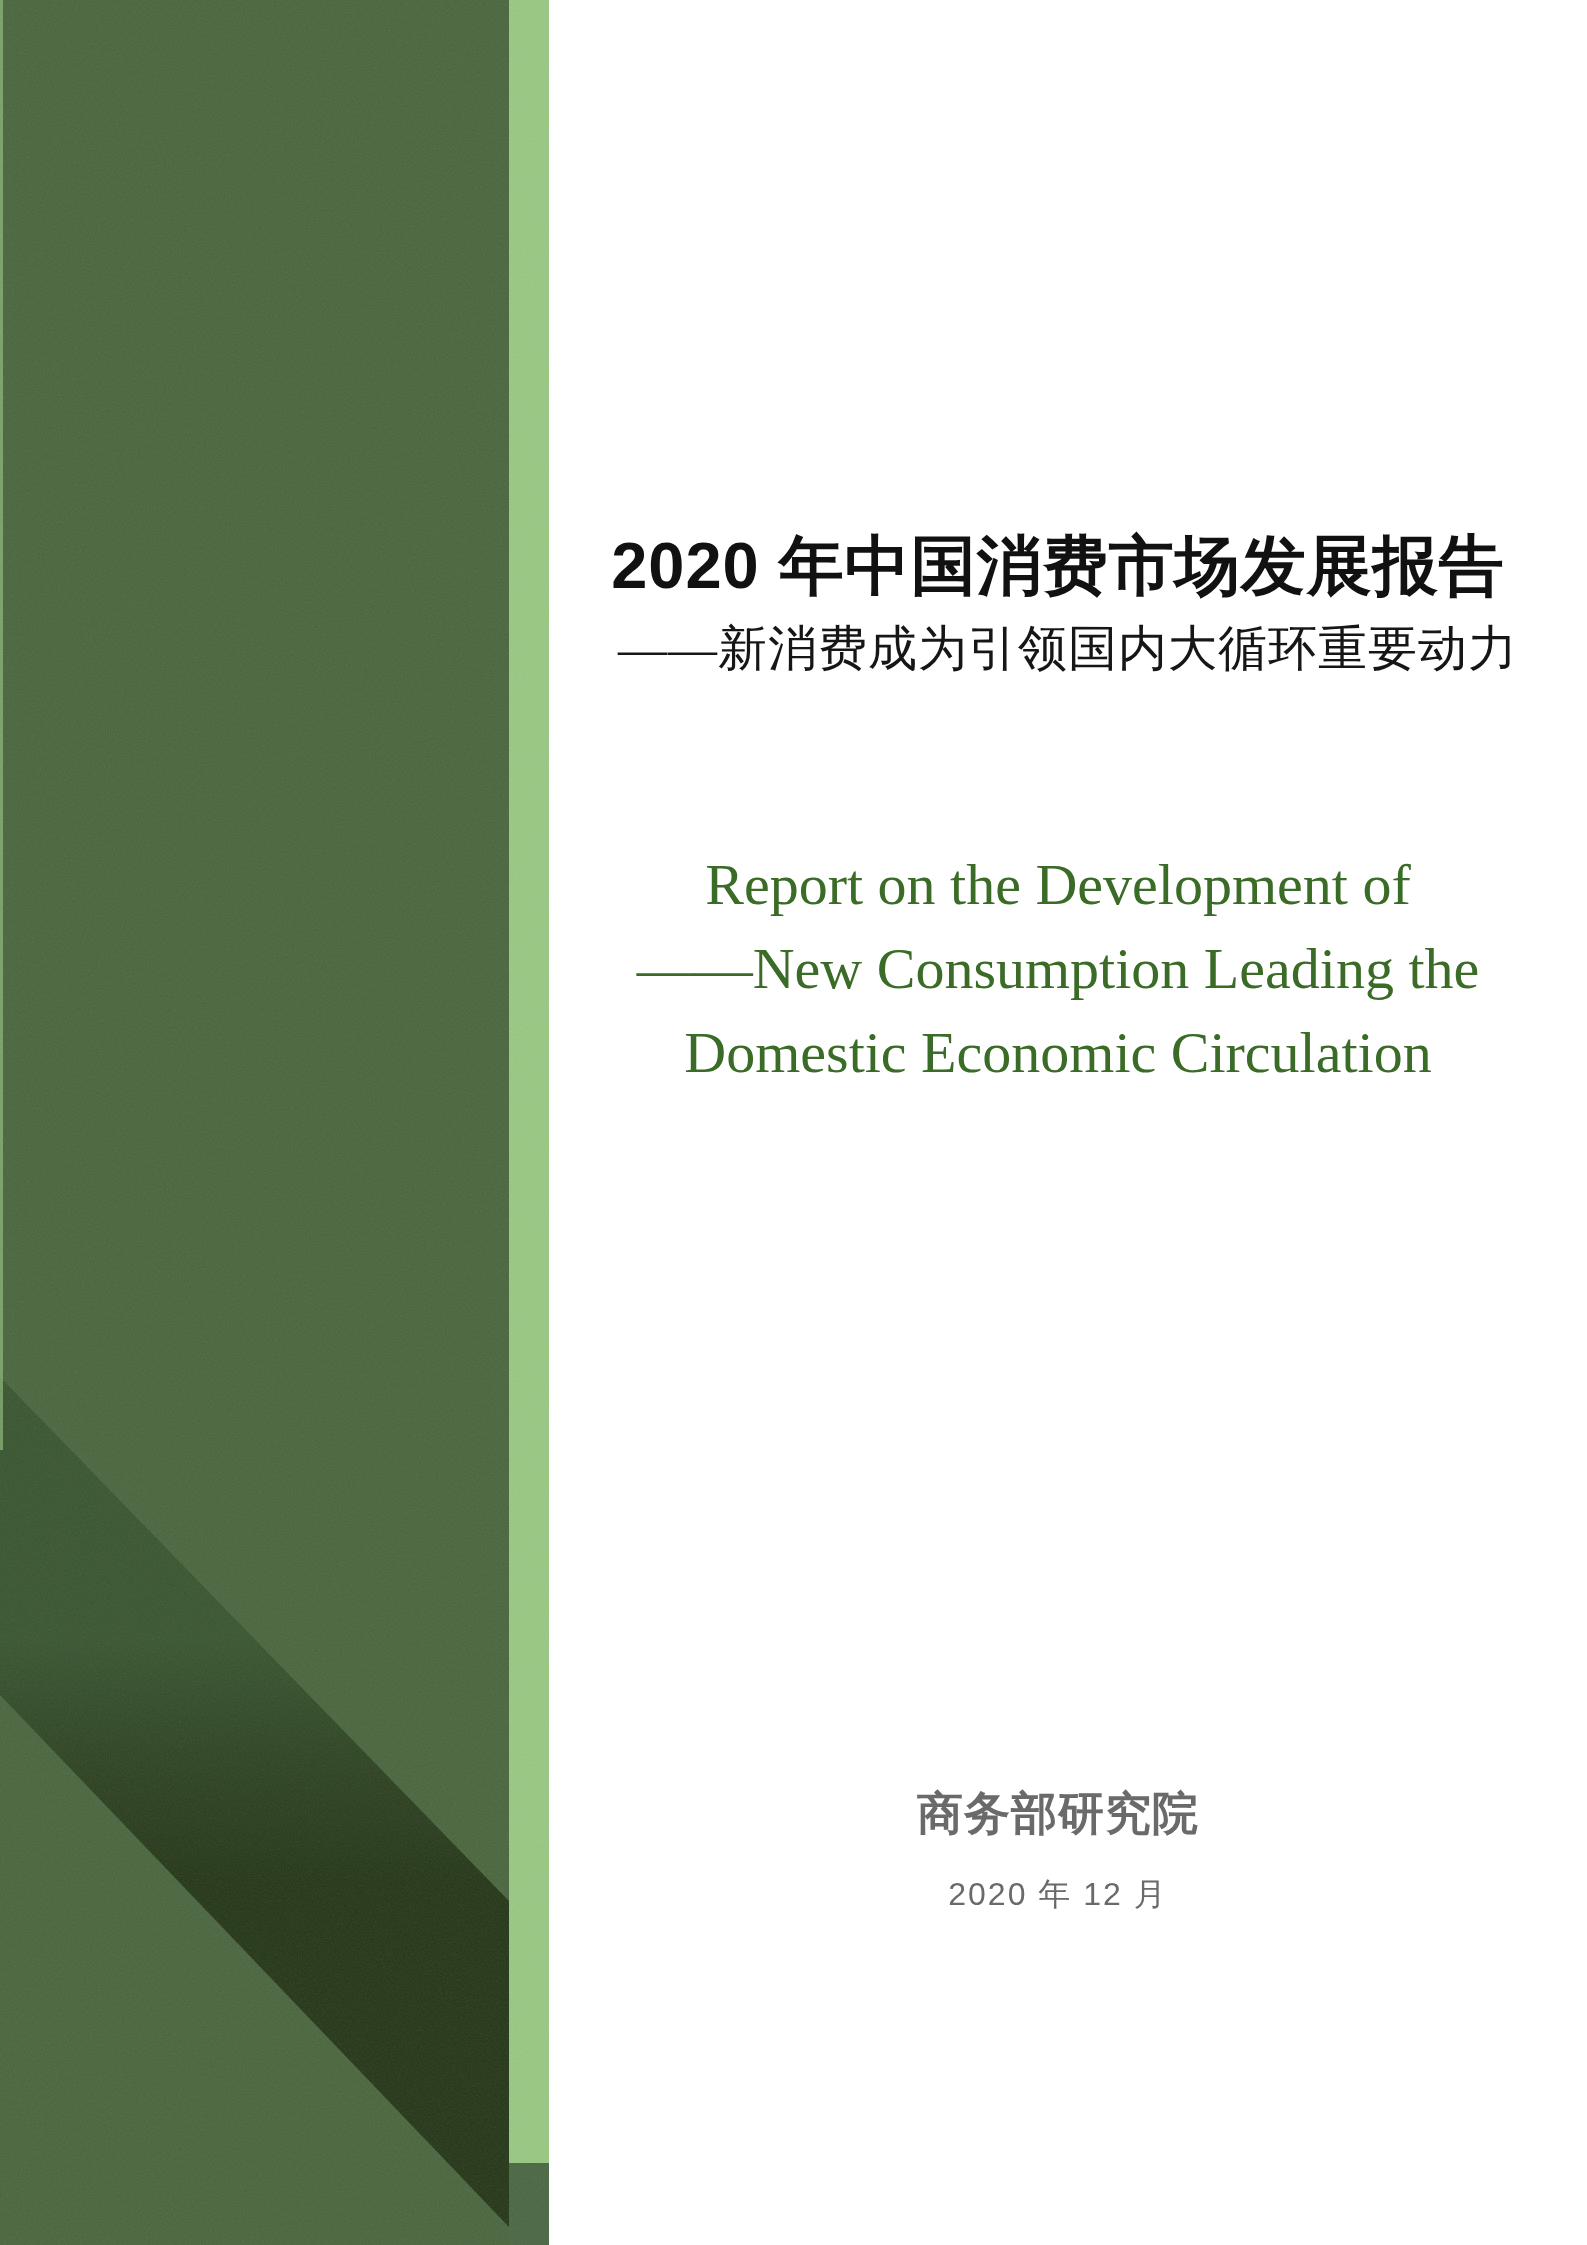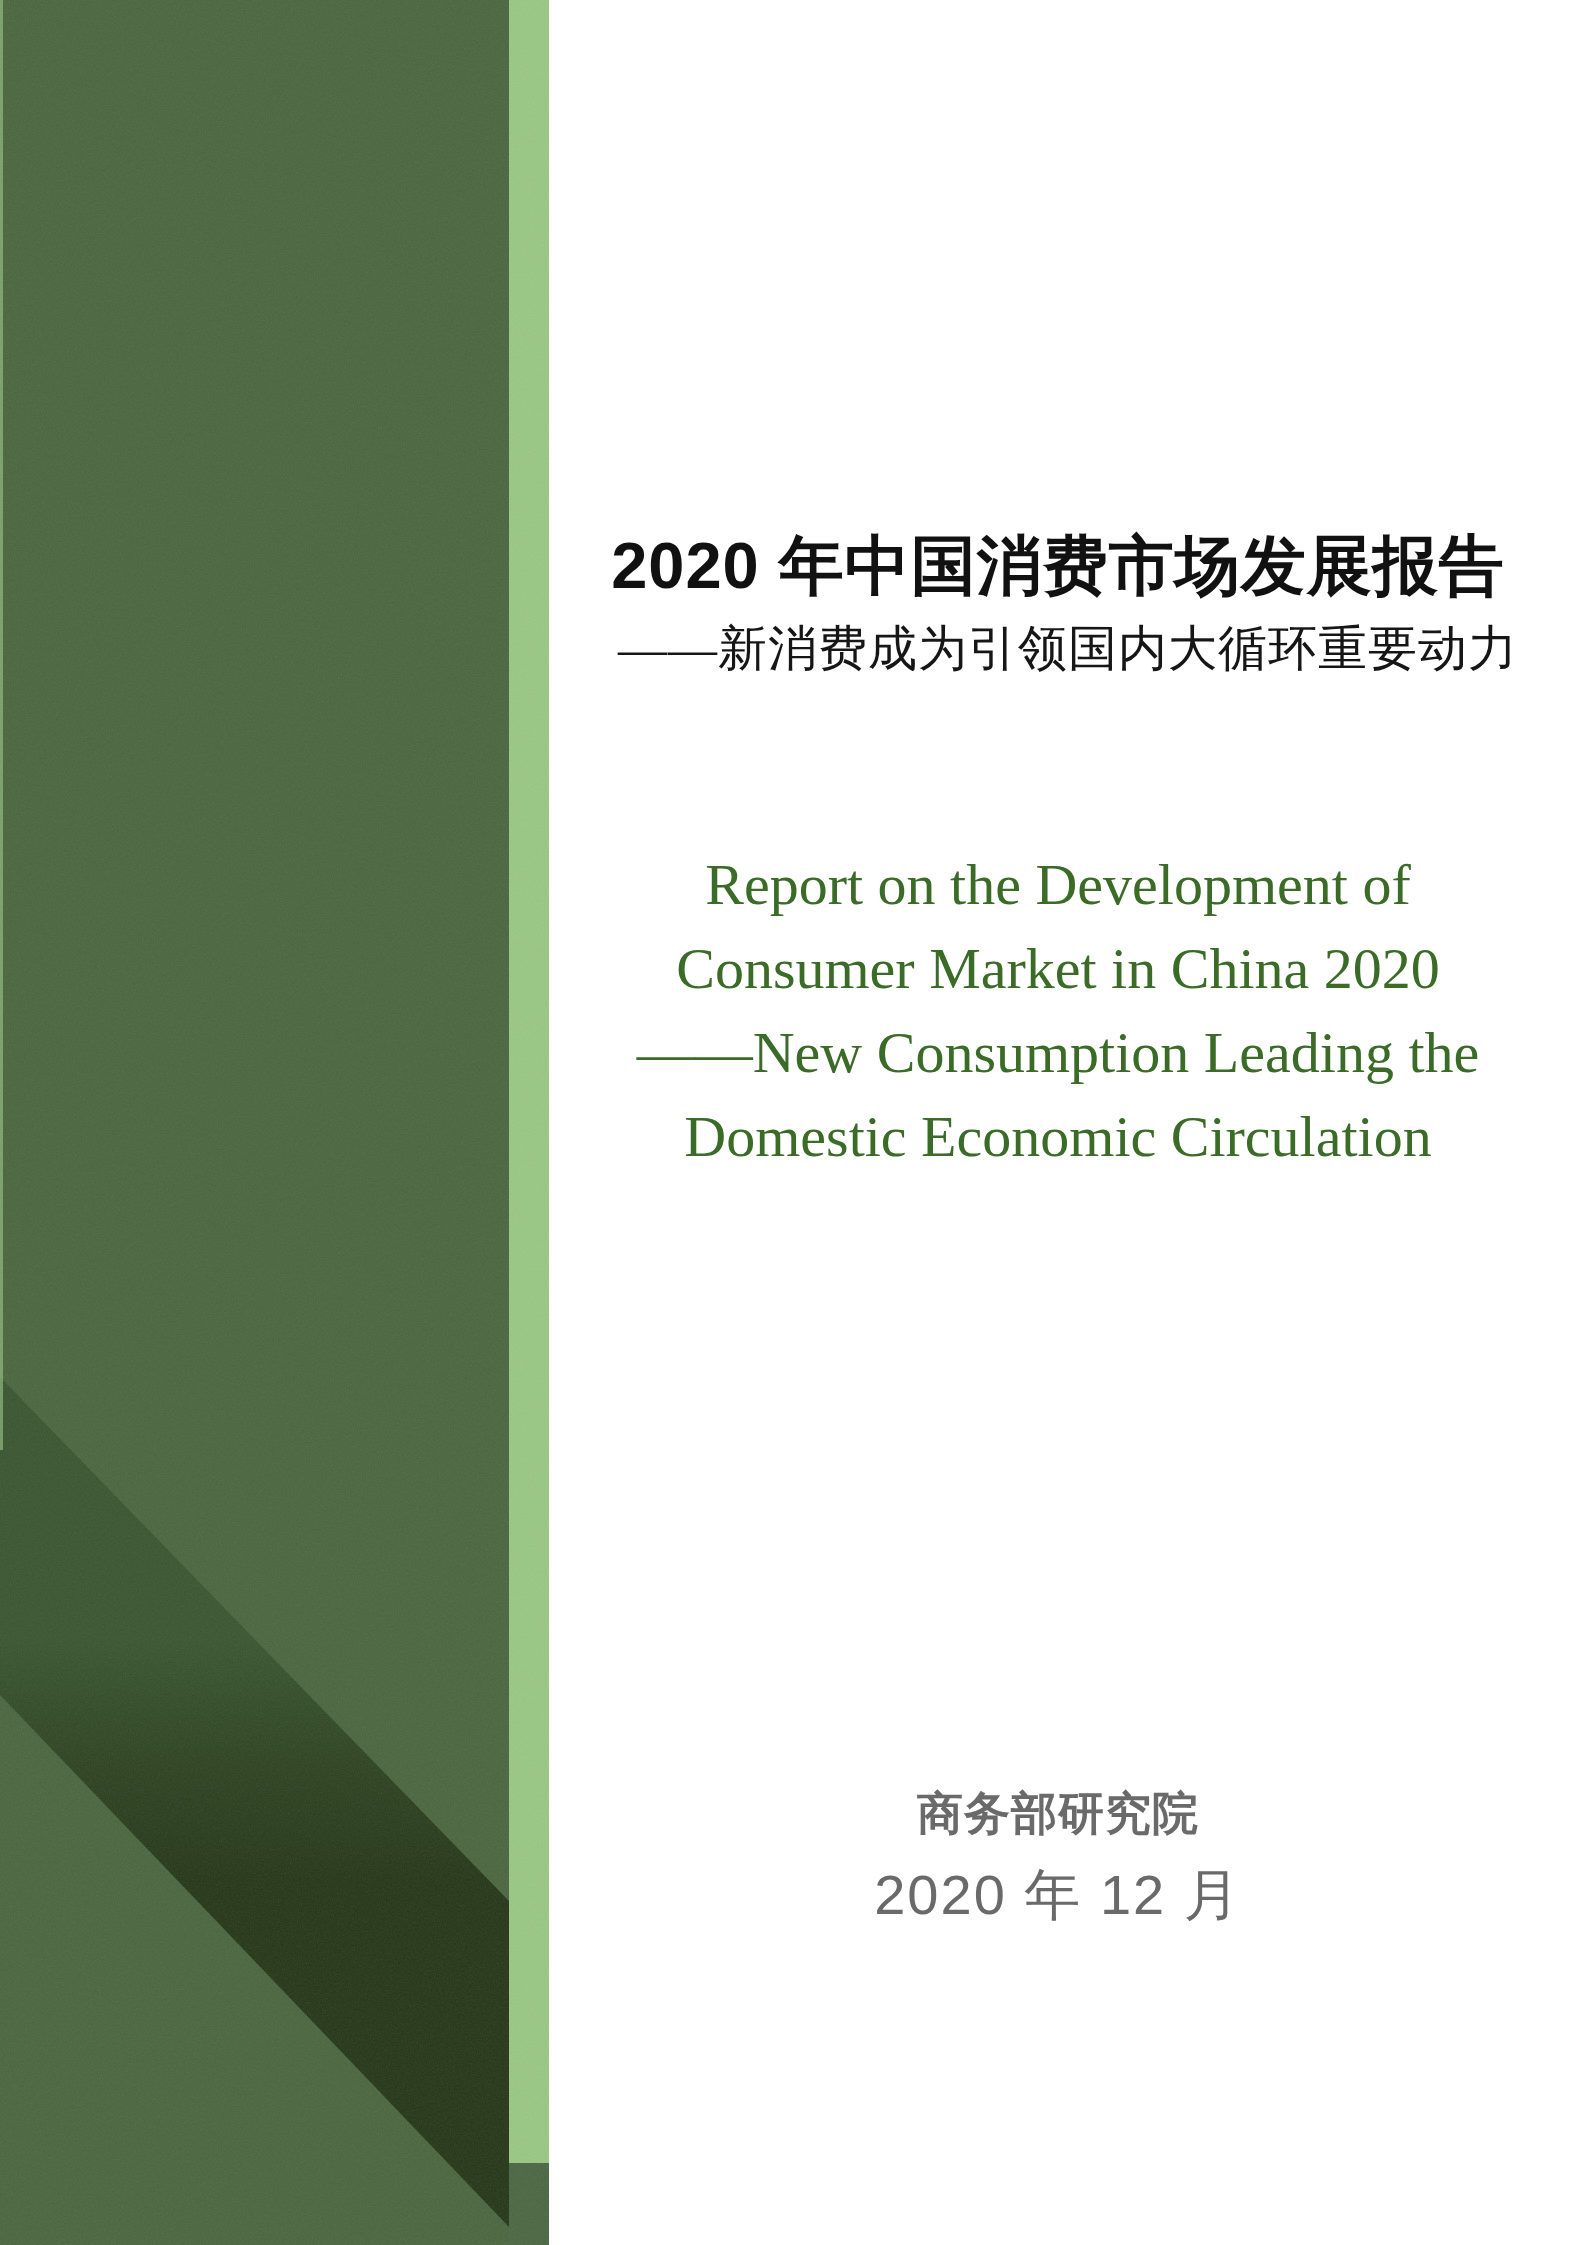--- a/index.html
+++ b/index.html
@@ -67,21 +67,21 @@
   .footer-block {
     position: absolute;
     top: 1773px;
     left: 0;
     right: 20px;
     text-align: center;
     color: #6a6a6a;
   }
   .footer-org  { font-size: 46px; font-weight: bold;   line-height: 81px; letter-spacing: 1px; }
   .footer-dept { font-size: 46px; font-weight: bold;   line-height: 81px; letter-spacing: 1px; }
-  .footer-date { font-size: 56px; font-weight: normal; line-height: 81px; letter-spacing: 2px; }
+  .footer-date { font-size: 32px; font-weight: normal; line-height: 81px; letter-spacing: 2px; }
 </style>
 </head>
 <body>
 
 <div class="page">
 
   <svg class="band-svg" width="549" height="2245" viewBox="0 0 549 2245" xmlns="http://www.w3.org/2000/svg">
     <defs>
       <linearGradient id="diagGrad" gradientUnits="userSpaceOnUse" x1="253" y1="1640" x2="253" y2="1960">
         <stop offset="0" stop-color="#36532d"></stop>
@@ -104,21 +104,20 @@
 
   <div class="content">
 
     <div class="zh-block">
       <div class="zh-title">2020 年中国消费市场发展报告</div>
       <div class="zh-subtitle">——新消费成为引领国内大循环重要动力</div>
     </div>
 
     <div class="en-block">
       <div class="en-line">Report on the Development of</div>
-      <div class="en-line">Consumer Market in China 2020</div>
       <div class="en-line">——New Consumption Leading the</div>
       <div class="en-line">Domestic Economic Circulation</div>
     </div>
 
     <div class="footer-block">
       <div class="footer-org">商务部研究院</div>
       <div class="footer-date">2020 年 12 月</div>
     </div>
 
   </div>

